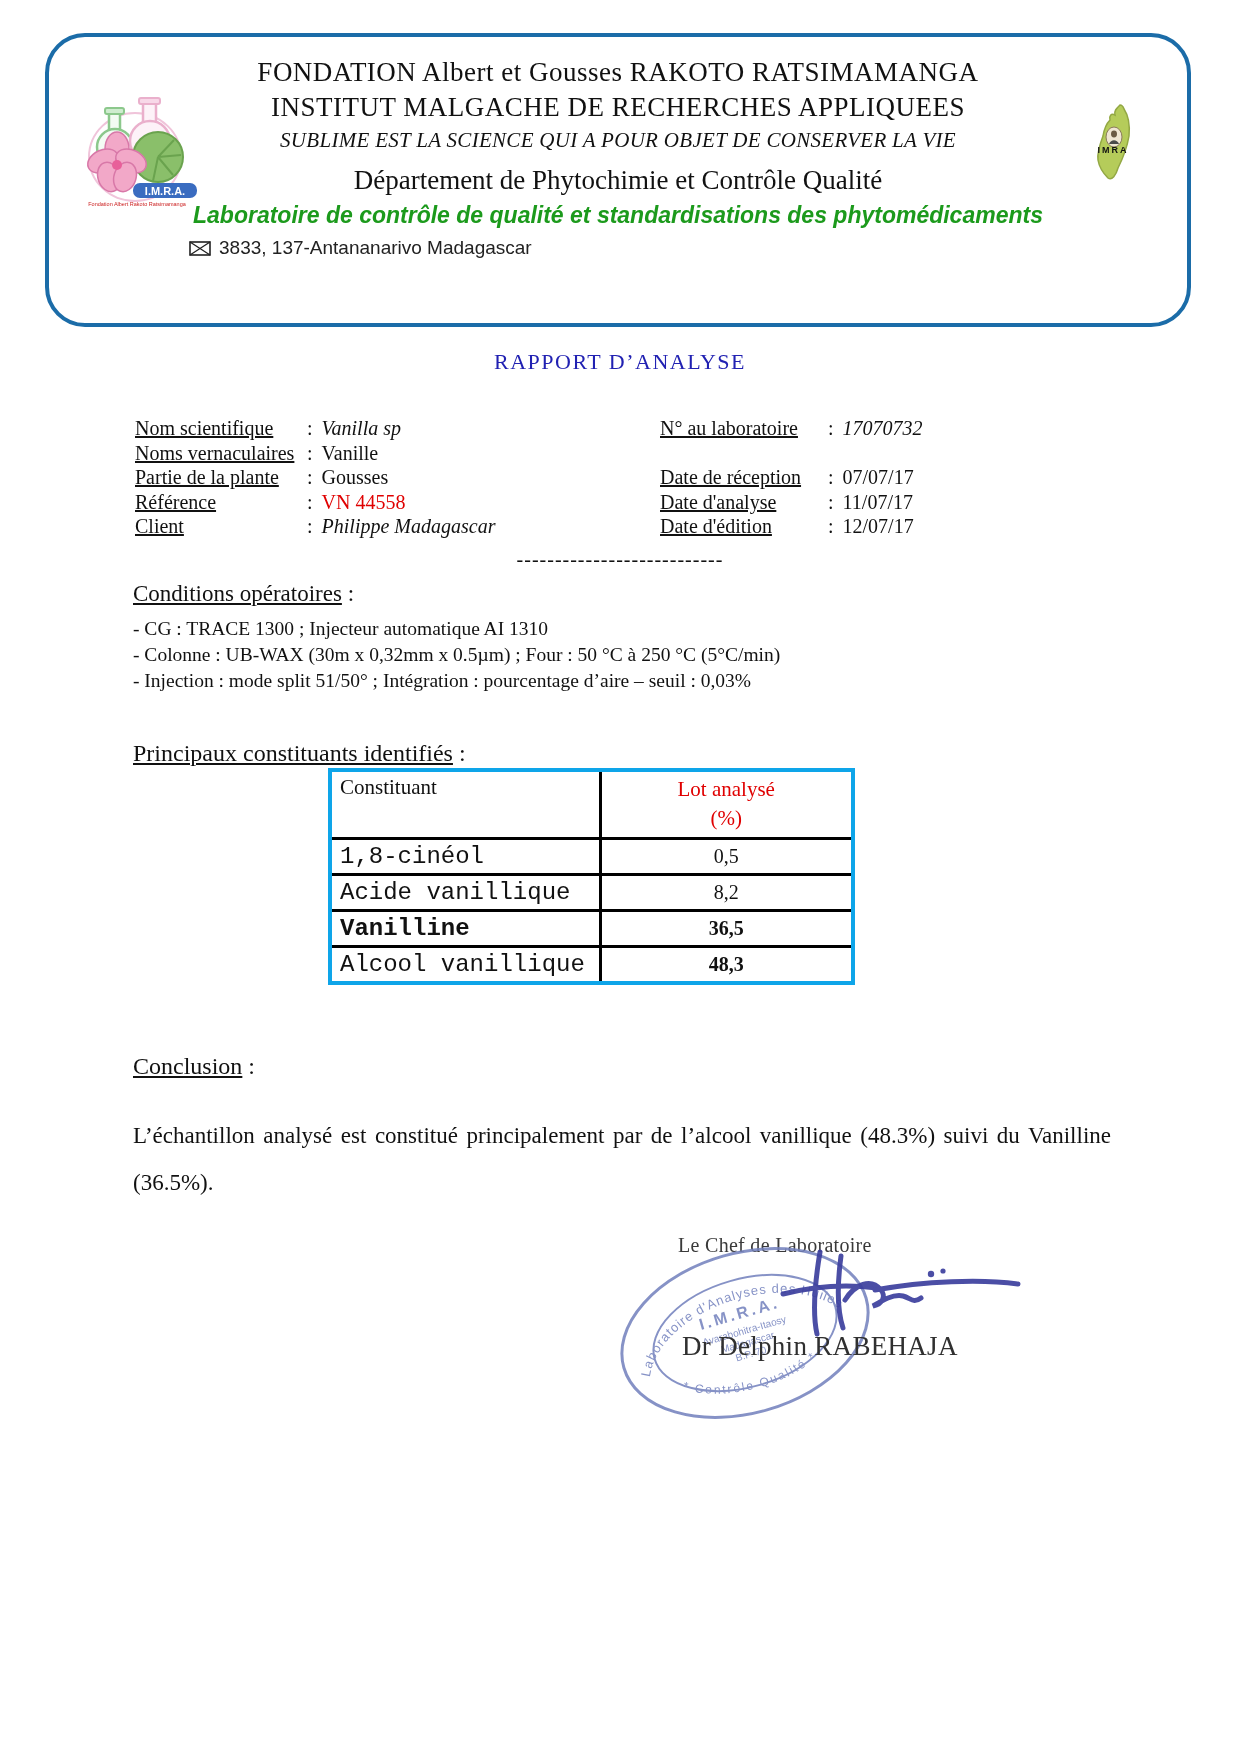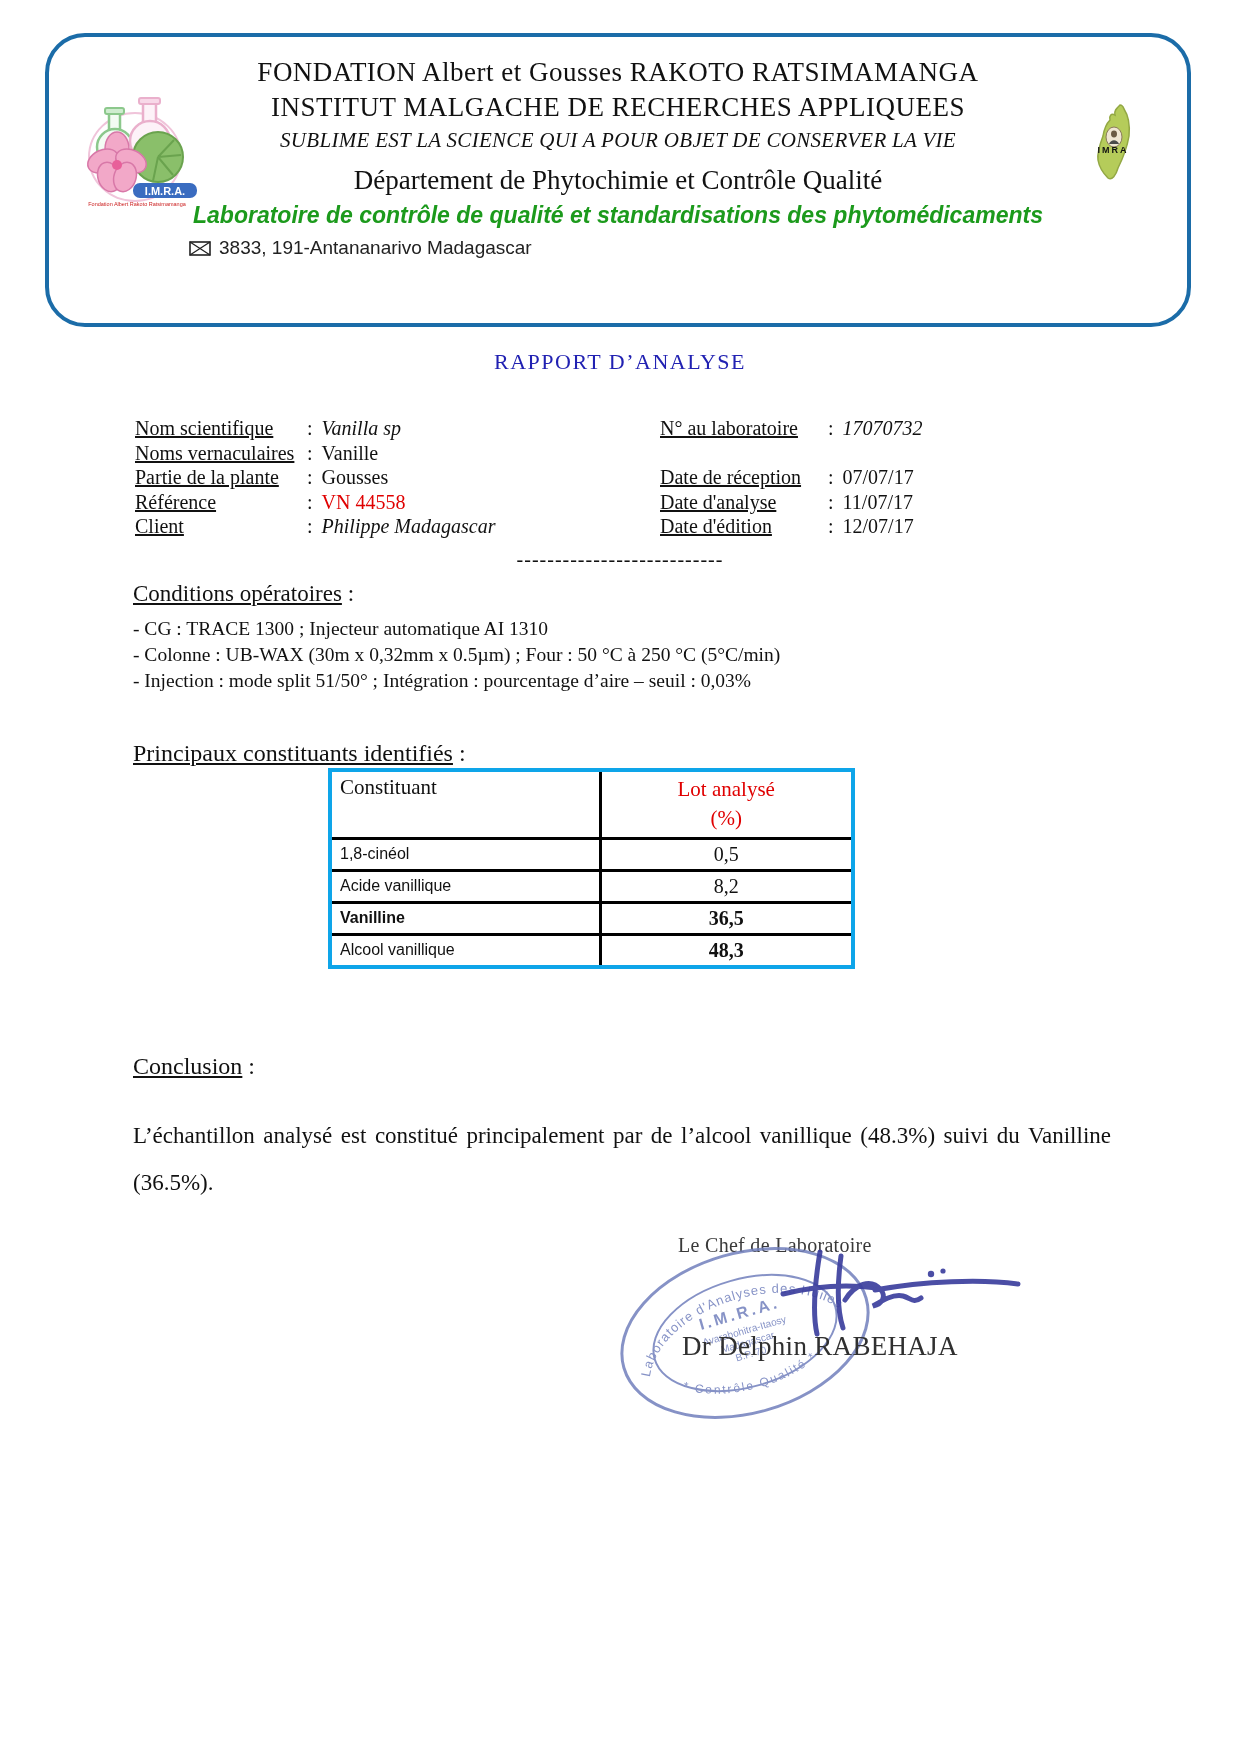--- a/index.html
+++ b/index.html
@@ -59,21 +59,21 @@
 
   
   .ctable { position:absolute; left:328px; top:768px; border-collapse:collapse;
             border:4px solid #0ea5e9; }
   .ctable td, .ctable th { border:3px solid #000; }
   .ctable th { font-weight:normal; }
   .col-name  { width:270px; text-align:left; padding:3px 8px; }
   .col-val   { width:253px; text-align:center; padding:3px 11px; }
   .th-name { font-size:21px; vertical-align:top; height:66px; }
   .th-val  { color:#e00000; font-size:21px; vertical-align:top; line-height:1.4; }
-  .row-name { font-family:Liberation Sans, sans-serif; font-size:16px; height:29px; }
+  .row-name { font-family:Liberation Mono, monospace; font-size:24px; height:29px; }
   .row-val  { font-size:20px; }
   .b { font-weight:bold; }
 
   
   .conclusion-h { position:absolute; left:133px; top:1053px; font-size:24px; }
   .conclusion-p { position:absolute; left:133px; top:1112px; width:978px;
     font-size:23px; line-height:2.05; text-align:justify; text-justify:inter-word; }
 
   
   .sig-block { position:absolute; left:560px; top:1232px; width:480px; height:210px; }
@@ -117,21 +117,21 @@
       <div class="org1">FONDATION Albert et Gousses RAKOTO RATSIMAMANGA</div>
       <div class="org2">INSTITUT MALGACHE DE RECHERCHES APPLIQUEES</div>
       <div class="motto">SUBLIME EST LA SCIENCE QUI A POUR OBJET DE CONSERVER LA VIE</div>
       <div class="dept">Département de Phytochimie et Contrôle Qualité</div>
       <div class="lab">Laboratoire de contrôle de qualité et standardisations des phytomédicaments</div>
       <div class="addr-line">
         <svg width="22" height="15" viewBox="0 0 22 15">
           <rect x="1" y="1" width="20" height="13" fill="none" stroke="#222" stroke-width="1.6"></rect>
           <path d="M1 1 L21 14 M21 1 L1 14" stroke="#222" stroke-width="1.3" fill="none"></path>
         </svg>
-        <span>3833, 191-Antananarivo Madagascar</span>
+        <span>3833, 137-Antananarivo Madagascar</span>
       </div>
     </div>
 
     <svg class="map-icon" width="46" height="80" viewBox="0 0 46 80">
       <path d="M31 2 C 27 6, 25 8, 26 12 C 22 10, 20 13, 21 17 C 17 21, 15 27, 14 33
                C 11 41, 8 49, 9 57 C 10 63, 14 70, 19 75 C 23 78, 27 72, 29 65
                C 34 55, 38 45, 40 33 C 41 22, 39 12, 35 6 C 34 3, 32 2, 31 2 Z" fill="#b5cc5a" stroke="#93a844" stroke-width="1.5"></path>
       <ellipse cx="25" cy="34" rx="8" ry="10" fill="#efe6d2" stroke="#8a7a5a" stroke-width="1"></ellipse>
       <ellipse cx="25" cy="31" rx="3" ry="3.4" fill="#6b5b43"></ellipse>
       <path d="M20 41 C 22 36, 28 36, 30 41 Z" fill="#4a4a4a"></path>

